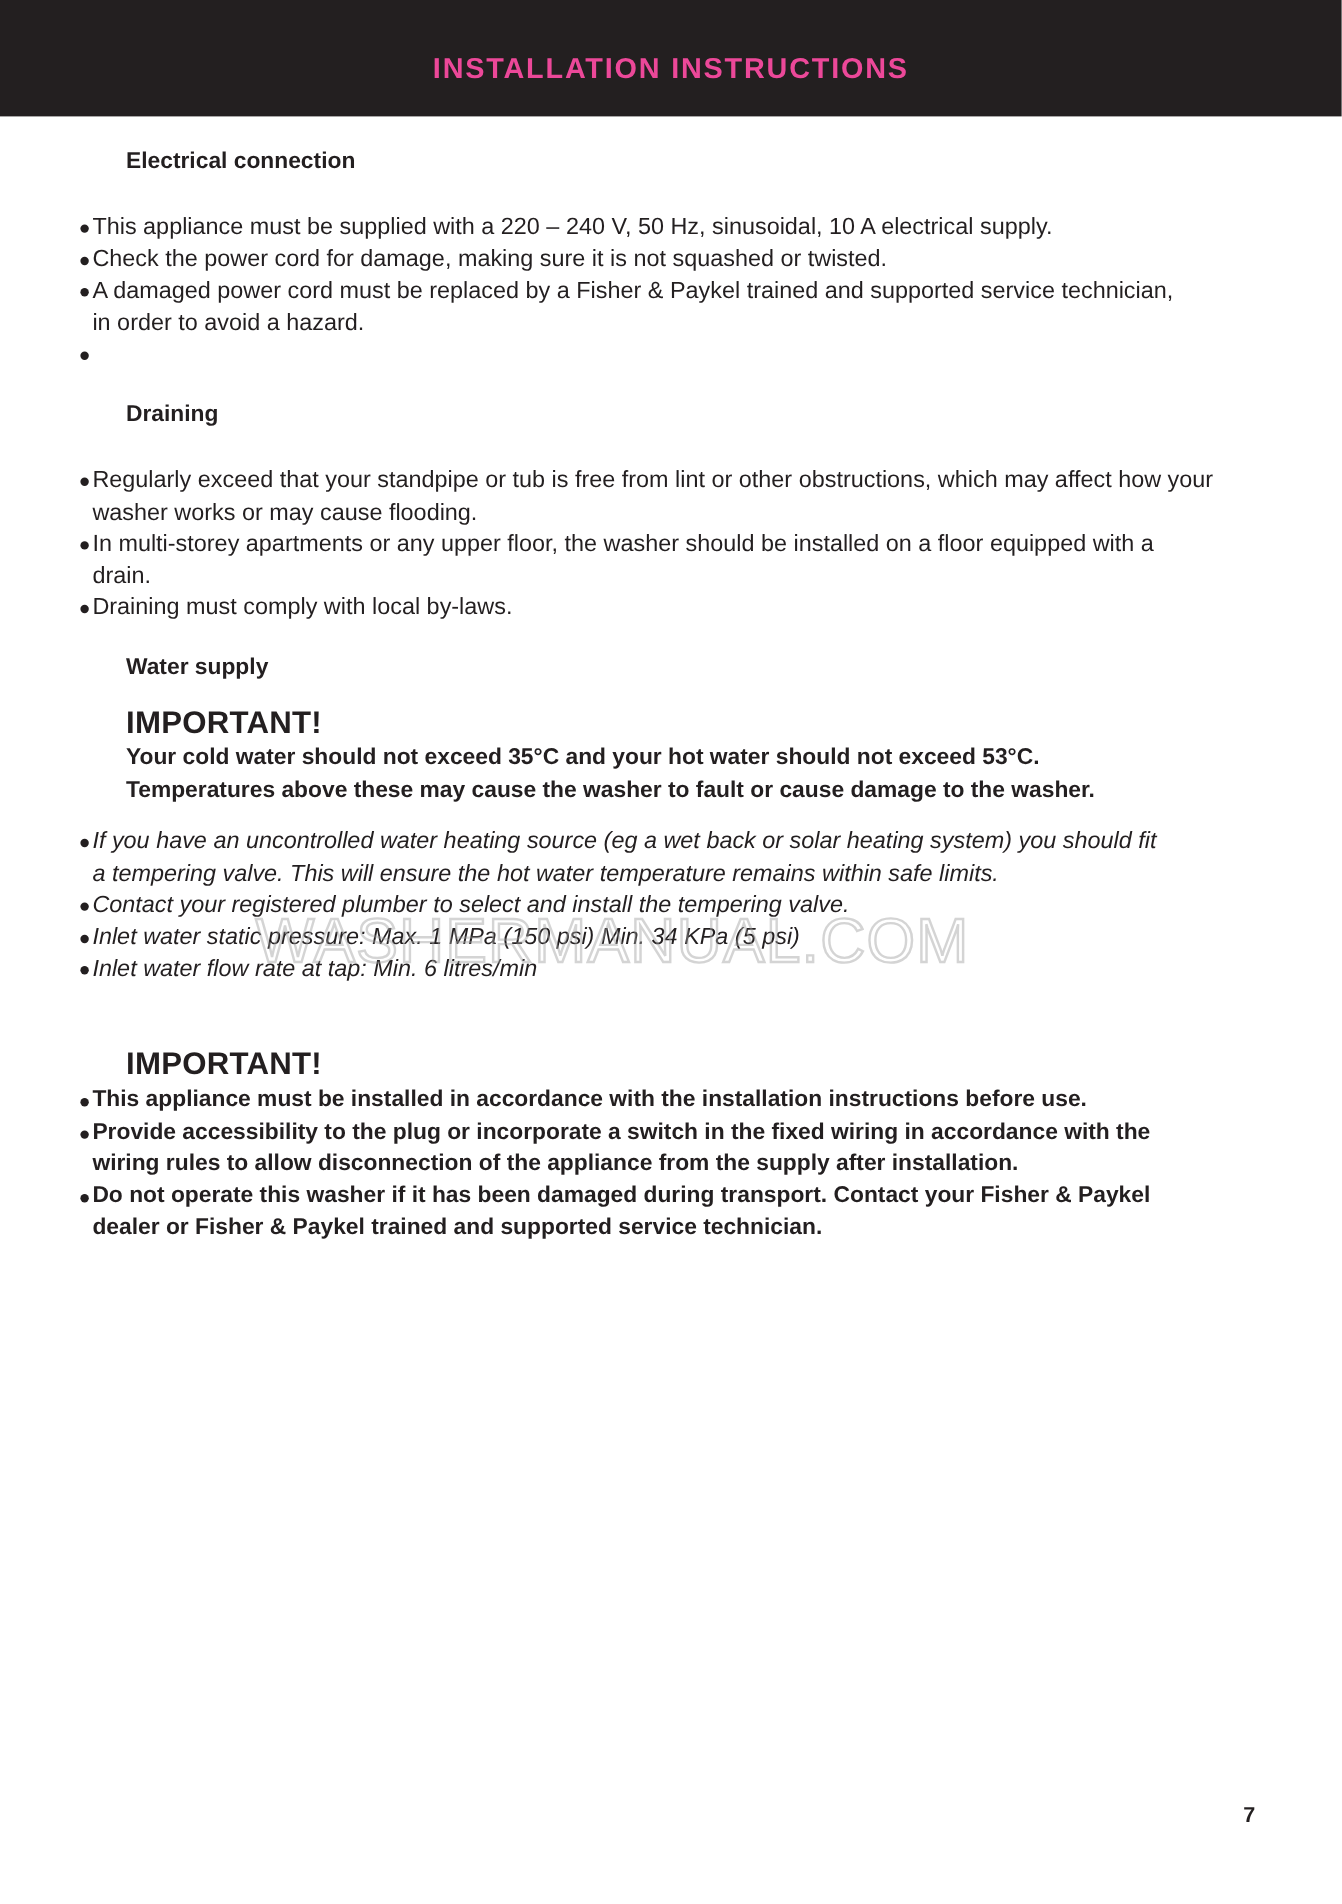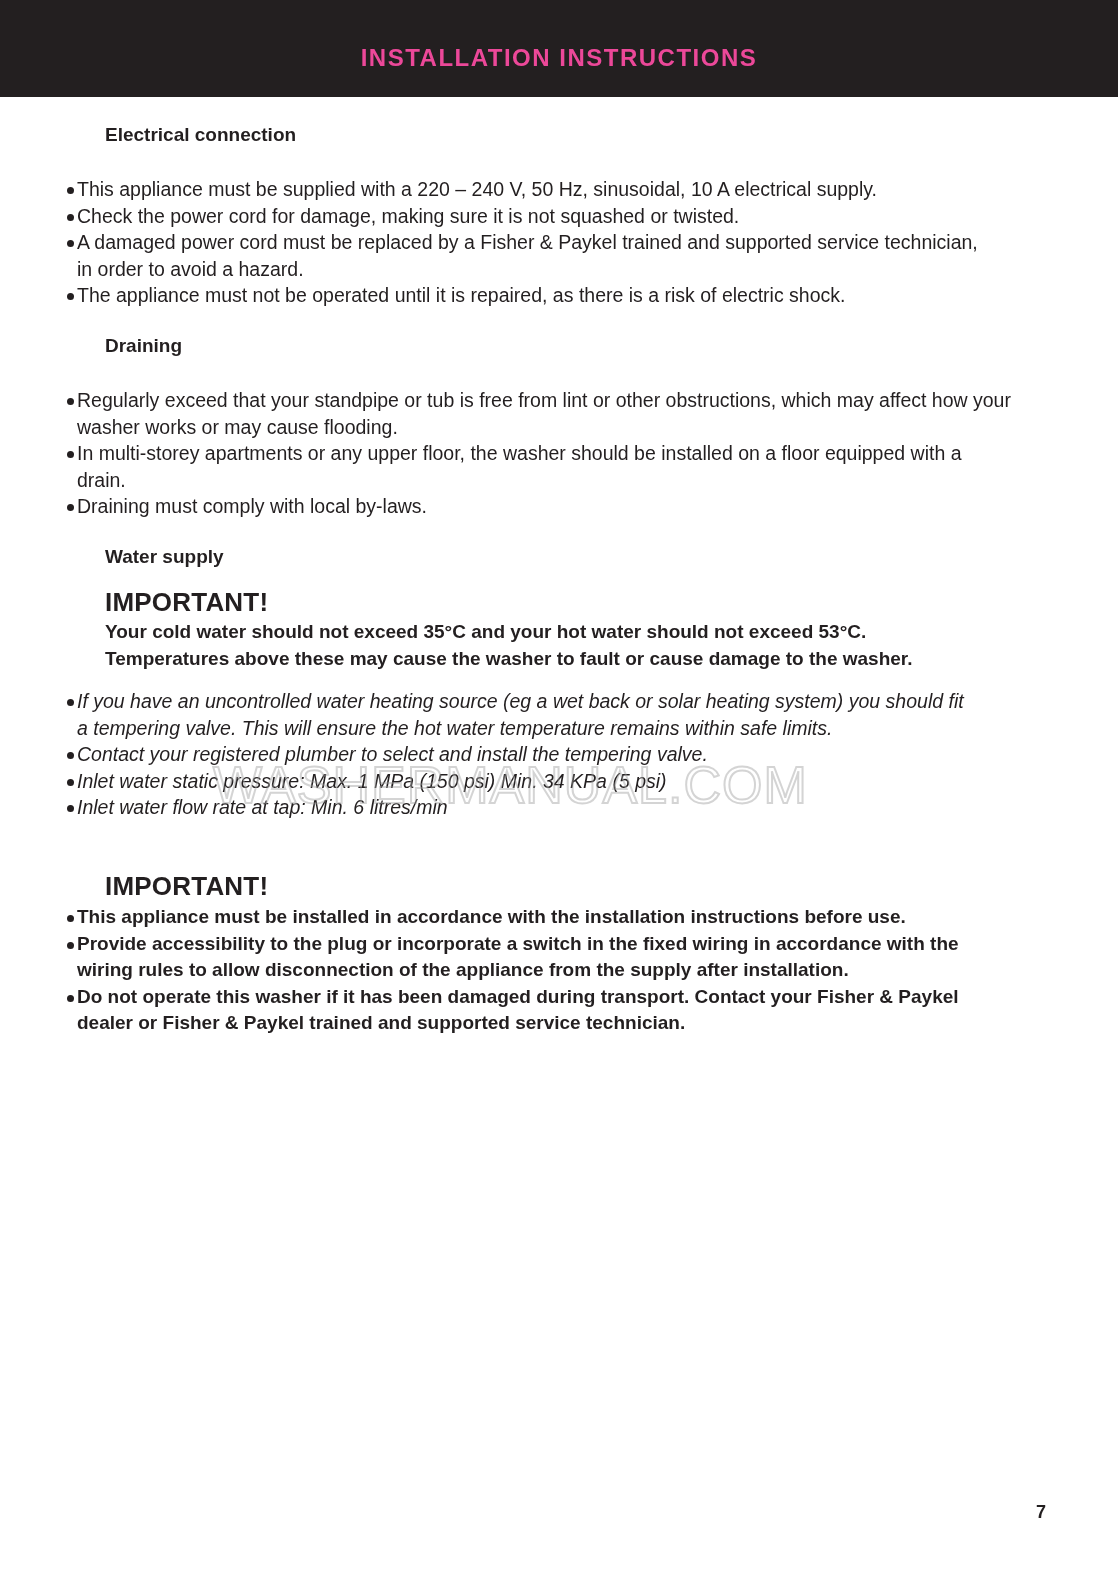--- a/index.html
+++ b/index.html
@@ -52,21 +52,21 @@
   <div class="header-title">INSTALLATION INSTRUCTIONS</div>
 </div>
 
 <div class="content">
 
   <div class="section-heading" style="top:124px;">Electrical connection</div>
   <ul class="bullets" style="top:176px;">
     <li><span class="dot"></span><span>This appliance must be supplied with a 220 – 240 V, 50 Hz, sinusoidal, 10 A electrical supply.</span></li>
     <li><span class="dot"></span><span>Check the power cord for damage, making sure it is not squashed or twisted.</span></li>
     <li style="width:920px;"><span class="dot"></span><span>A damaged power cord must be replaced by a Fisher &amp; Paykel trained and supported service technician, in order to avoid a hazard.</span></li>
-    <li><span class="dot"></span><span>The appliance must not be operated until it is repaired, as there is a risk of electric shock.</span></li>
+    <li><span class="dot"></span></li>
   </ul>
 
   <div class="section-heading" style="top:335px;">Draining</div>
   <ul class="bullets" style="top:387px;">
     <li style="width:940px;"><span class="dot"></span><span>Regularly exceed that your standpipe or tub is free from lint or other obstructions, which may affect how your washer works or may cause flooding.</span></li>
     <li style="width:930px;"><span class="dot"></span><span>In multi-storey apartments or any upper floor, the washer should be installed on a floor equipped with a drain.</span></li>
     <li><span class="dot"></span><span>Draining must comply with local by-laws.</span></li>
   </ul>
 
   <div class="section-heading" style="top:546px;">Water supply</div>

